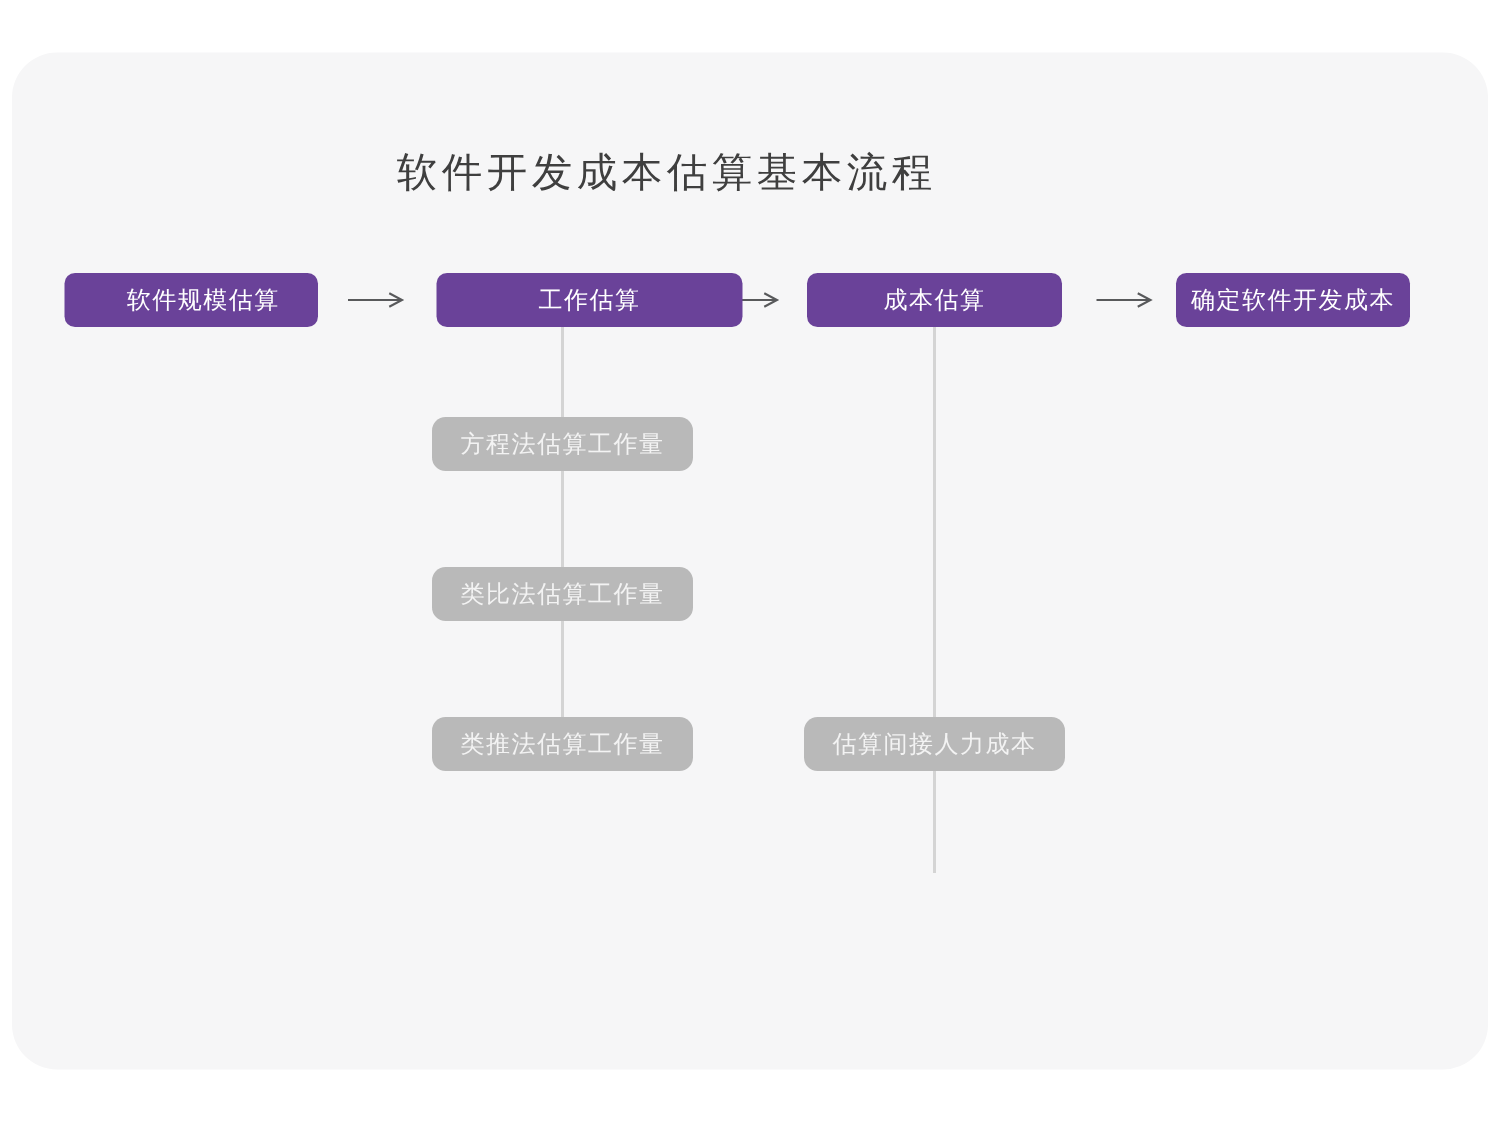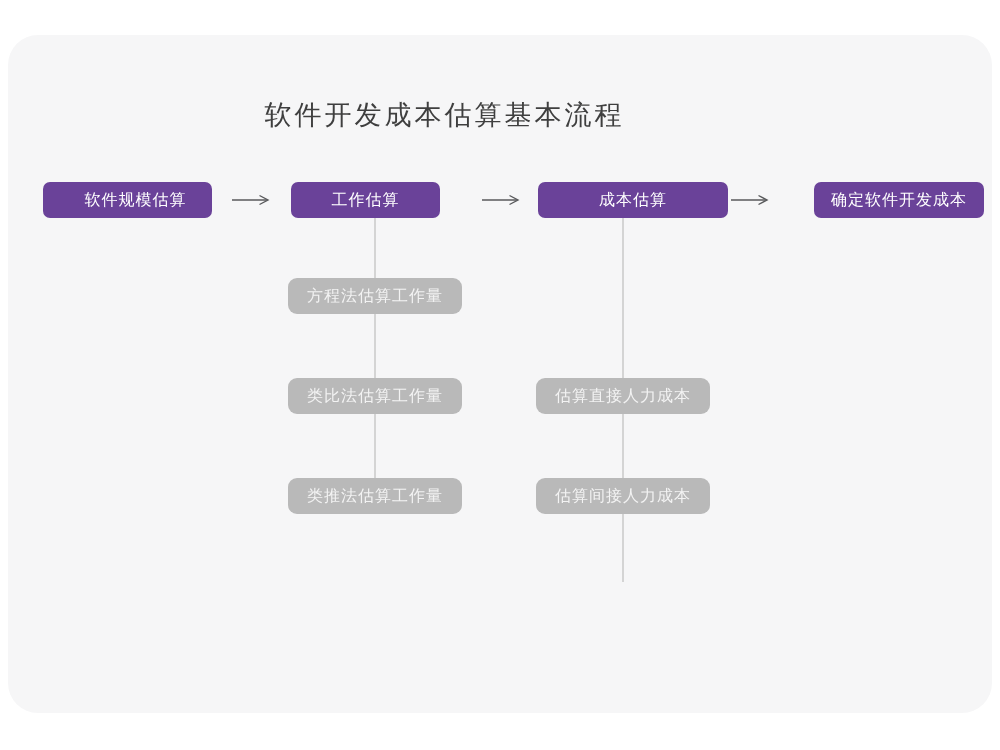--- a/index.html
+++ b/index.html
@@ -33,23 +33,23 @@
     color:var(--title-text);
   }
   .stage{
     position:absolute;top:182px;height:36px;
     background:var(--primary);border-radius:7px;
     color:var(--node-text);font-size:16px;letter-spacing:1px;
     display:flex;align-items:center;justify-content:center;
     z-index:3;
   }
   .stage.s1{left:43px;width:169px;padding-left:16px;}
-  .stage.s2{left:291px;width:149px;}
-  .stage.s3{left:538px;width:190px;}
-  .stage.s4{left:814px;width:170px;}
+  .stage.s2{left:291px;width:204px;}
+  .stage.s3{left:538px;width:170px;}
+  .stage.s4{left:784px;width:156px;}
   .arrow{
     position:absolute;top:194px;width:40px;height:12px;z-index:2;
   }
   .arrow.a1{left:231px;}
   .arrow.a2{left:481px;}
   .arrow.a3{left:730px;}
   .arrow path{stroke:var(--arrow);stroke-width:1.4;fill:none;}
   .vline{
     position:absolute;width:2px;background:var(--connector);z-index:1;
   }
@@ -95,15 +95,14 @@
   </svg>
   <svg class="arrow a3" viewBox="0 0 40 12">
     <path d="M1 6 H36"></path>
       <path d="M28.5 1.5 L37 6 L28.5 10.5"></path>
   </svg>
 
   <div class="sub col-work r2">类比法估算工作量</div>
   <div class="sub col-work r1">方程法估算工作量</div>
   <div class="sub col-work r3">类推法估算工作量</div>
 
-  <div class="sub col-cost r2">估算直接人力成本</div>
   <div class="sub col-cost r3">估算间接人力成本</div>
 </div>
 
 </body></html>

